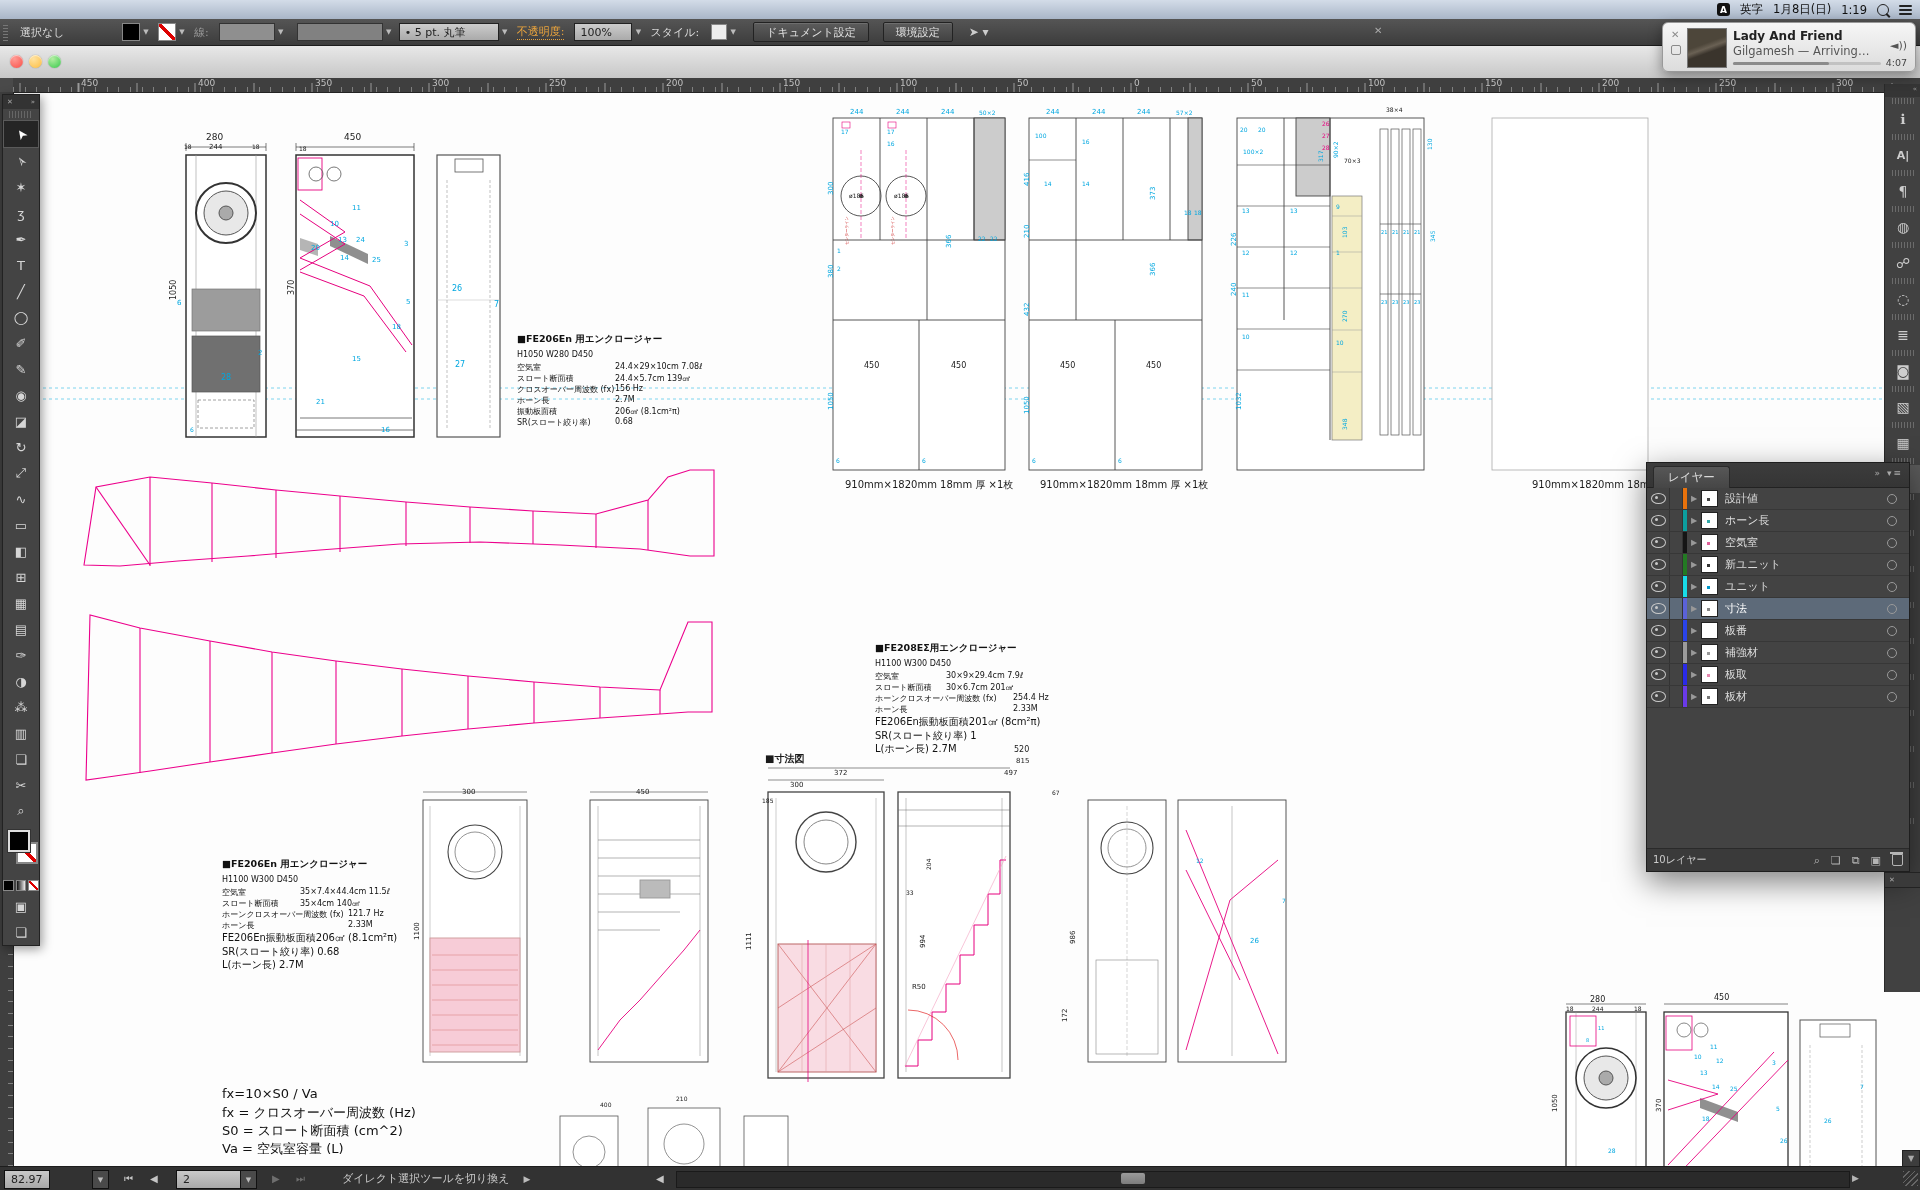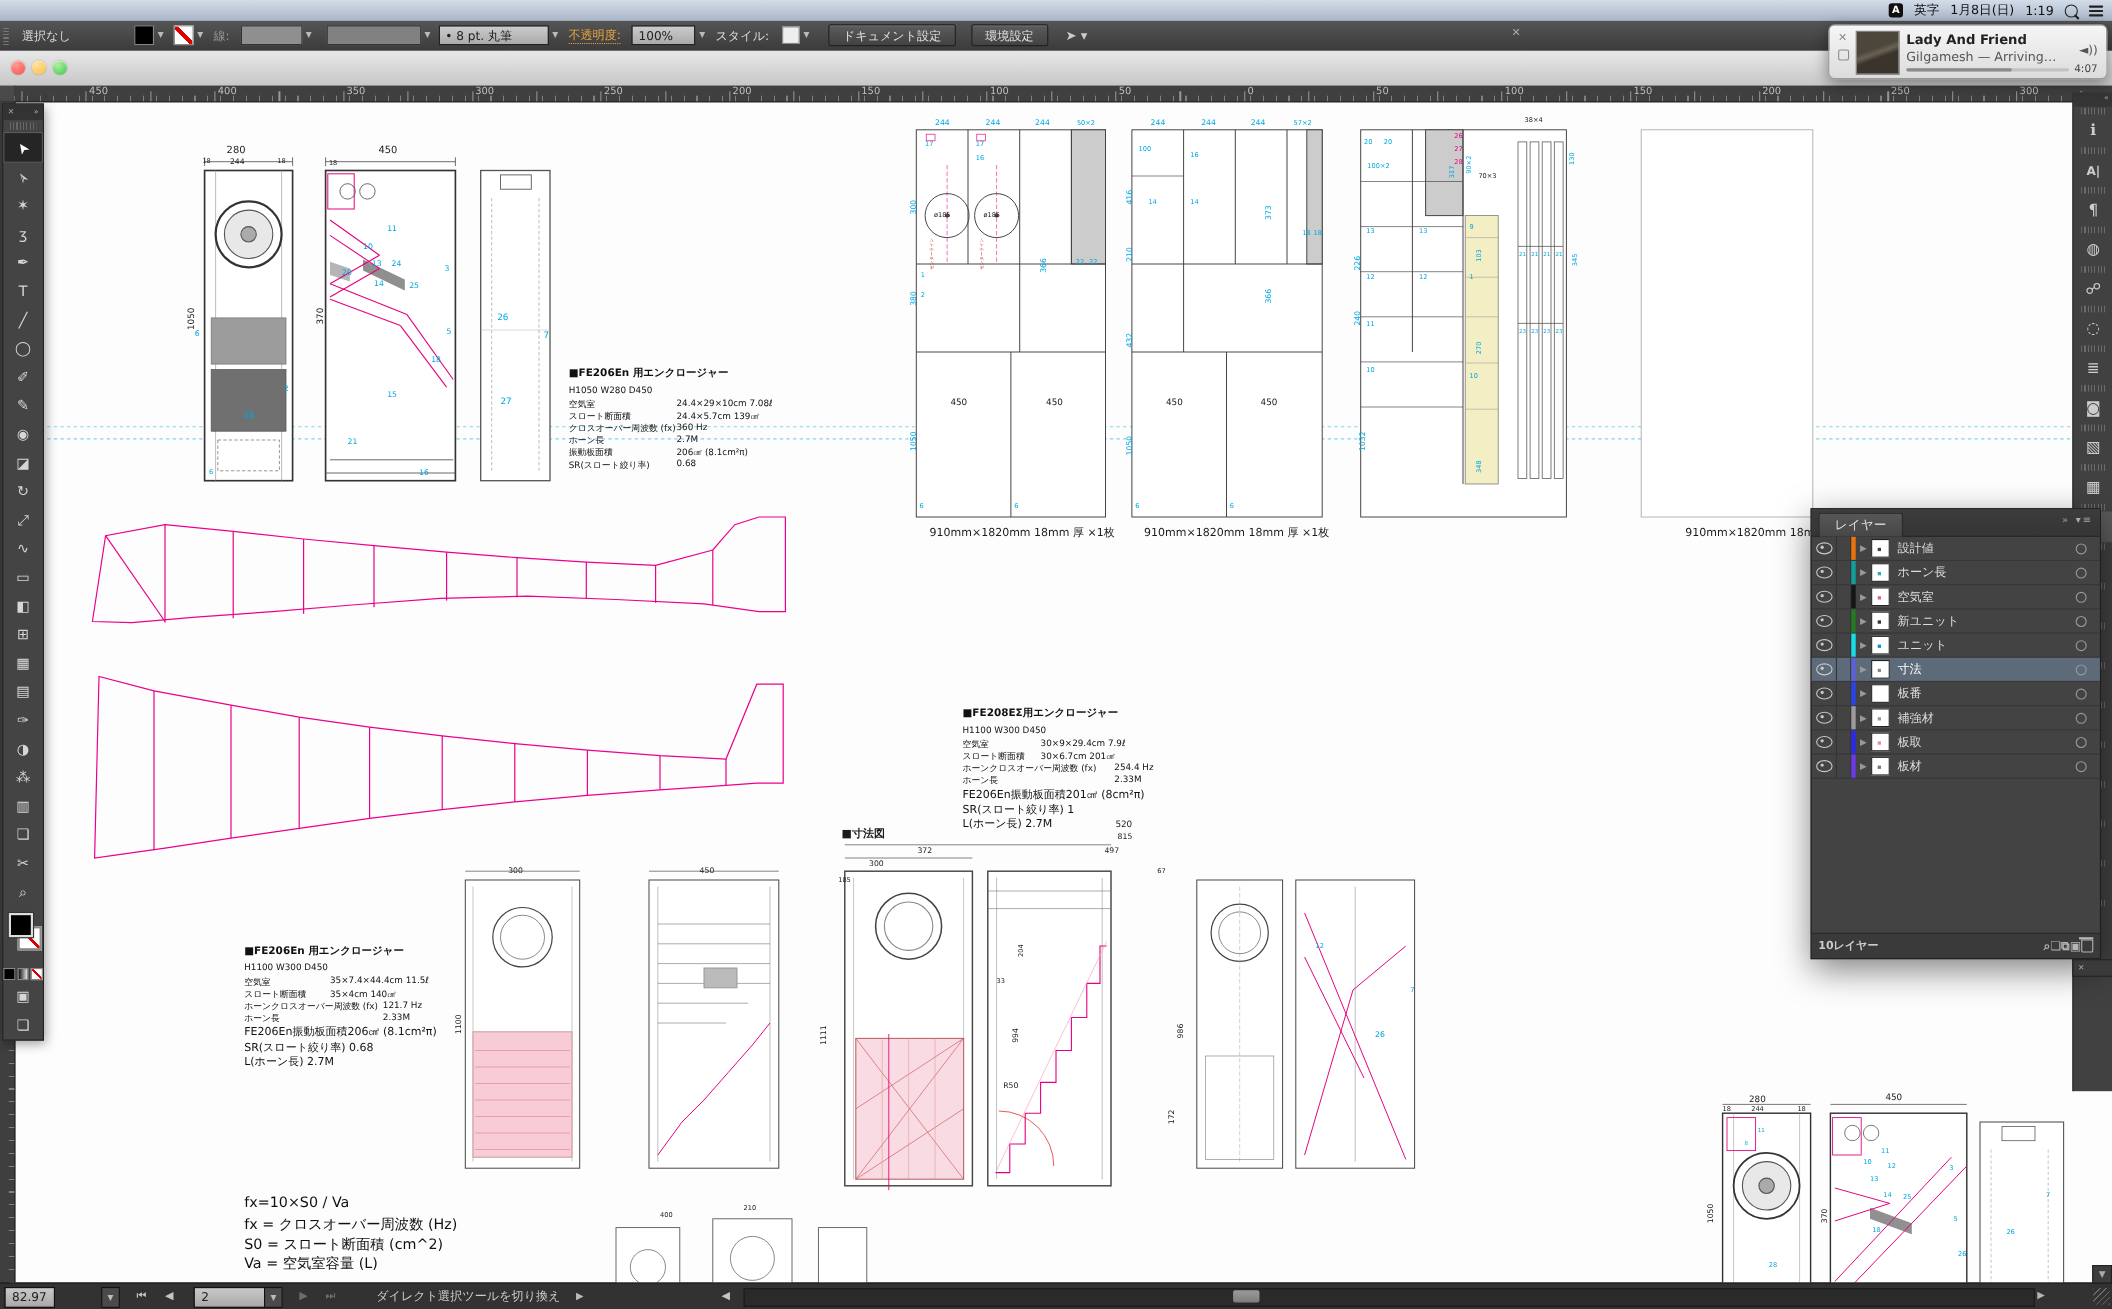--- a/index.html
+++ b/index.html
@@ -111,21 +111,21 @@
   .eye::after{content:"";position:absolute;width:3px;height:3px;background:#c9c9c9;border-radius:50%;left:3px;top:1.5px;}
   .blank-c{width:12px;height:100%;border-right:1px solid #333;}
   .lcolor{width:4px;height:100%;}
   .ltri{width:14px;text-align:center;color:#999;font-size:8px;}
   .lthumb{width:15px;height:15px;background:#fff;border:1px solid #222;position:relative;overflow:hidden;}
   .lthumb i{position:absolute;width:3px;height:3px;left:5px;top:7px;}
   .lname{margin-left:7px;flex:1;}
   .ltarget{width:34px;display:flex;justify-content:center;}
   .ltarget i{width:8px;height:8px;border:1.3px solid #9a9a9a;border-radius:50%;}
   #layers .pfoot{position:absolute;left:0;right:0;bottom:0;height:22px;background:#3a3a3a;border-top:1px solid #2a2a2a;
-    display:flex;align-items:center;font-size:10px;color:#ccc;padding:0 6px;font-weight:bold;}
+    display:flex;align-items:center;font-size:10px;color:#ccc;padding:0 6px;gap:11px;}
   .pfoot .sp{flex:1;}
   .fico{color:#b5b5b5;font-size:11px;}
   .trash{width:9px;height:10px;border:1.2px solid #b5b5b5;border-radius:0 0 2px 2px;position:relative;}
   .trash::before{content:"";position:absolute;left:-3px;top:-3px;width:13px;height:1.5px;background:#b5b5b5;}
   #minibar{left:1884px;top:872px;width:36px;height:14px;background:#3a3a3a;border:1px solid #222;z-index:11;
     display:flex;justify-content:space-between;align-items:center;padding:0 4px;color:#aaa;font-size:7px;}
   
   #notif{left:1662px;top:22px;width:252px;height:48px;background:linear-gradient(#f6f6f6,#dcdcdc);
     border:1px solid #999;border-radius:6px;box-shadow:0 4px 14px rgba(0,0,0,.4);z-index:50;}
   #notif .nx{position:absolute;left:8px;top:6px;color:#8a8a8a;font-size:10px;font-weight:bold;}
@@ -577,21 +577,21 @@
         <span class="lbl c-b" style="left: 1860px; top: 1084px; font-size: 6px;">7</span>
         <span class="lbl" style="left: 600px; top: 1102px; font-size: 6px;">400</span>
         <span class="lbl" style="left: 676px; top: 1096px; font-size: 6px;">210</span>
       </div>
     <div id="spec-blocks-host">
         <div class="spec" style="left: 504px; top: 241px;">
           <div class="t">■FE206En 用エンクロージャー</div>
           <div class="s">H1050 W280 D450</div>
           <div class="row"><b>空気室</b><span class="v" style="left:98px">24.4×29×10cm 7.08ℓ</span></div>
           <div class="row"><b>スロート断面積</b><span class="v" style="left:98px">24.4×5.7cm 139㎠</span></div>
-          <div class="row"><b>クロスオーバー周波数 (fx)</b><span class="v" style="left:98px">360 Hz</span></div>
+          <div class="row"><b>クロスオーバー周波数 (fx)</b><span class="v" style="left:98px">156 Hz</span></div>
           <div class="row"><b>ホーン長</b><span class="v" style="left:98px">2.7M</span></div>
           <div class="row"><b>振動板面積</b><span class="v" style="left:98px">206㎠ (8.1cm²π)</span></div>
           <div class="row"><b>SR(スロート絞り率)</b><span class="v" style="left:98px">0.68</span></div>
         </div>
         <div class="spec" style="left: 822px; top: 550px; margin-left: 40px;">
           <div class="t">■FE208EΣ用エンクロージャー</div>
           <div class="s">H1100 W300 D450</div>
           <div class="row"><b>空気室</b><span class="v" style="left:71px">30×9×29.4cm 7.9ℓ</span></div>
           <div class="row"><b>スロート断面積</b><span class="v" style="left:71px">30×6.7cm 201㎠</span></div>
           <div class="row"><b>ホーンクロスオーバー周波数 (fx)</b><span class="v" style="left:138px">254.4 Hz</span></div>
@@ -1043,21 +1043,21 @@
     <span class="cb-label" style="width:90px;">選択なし</span>
     <span class="swatch-box" style="background:#000;"></span>
     <span class="dd-arrow">▼</span>
     <span class="swatch-box mr-none" style="position:relative;overflow:hidden;background:#fff;"></span>
     <span class="dd-arrow">▼</span>
     <span class="cb-label dim">線:</span>
     <span class="cb-stepper"></span>
     <span class="dd-arrow">▼</span>
     <span class="cb-ghost"></span>
     <span class="dd-arrow">▼</span>
-    <span class="cb-field" style="width:88px;">• 8 pt. 丸筆</span>
+    <span class="cb-field" style="width:88px;">• 5 pt. 丸筆</span>
     <span class="dd-arrow">▼</span>
     <span class="cb-label orange">不透明度:</span>
     <span class="cb-field" style="width:46px;">100%</span>
     <span class="dd-arrow">▼</span>
     <span class="cb-label">スタイル:</span>
     <span class="swatch-box" style="background:#eee;width:14px;height:14px;"></span>
     <span class="dd-arrow">▼</span>
     <span class="cb-btn">ドキュメント設定</span>
     <span class="cb-btn">環境設定</span>
     <span class="cursor-ico">➤ ▾</span>

